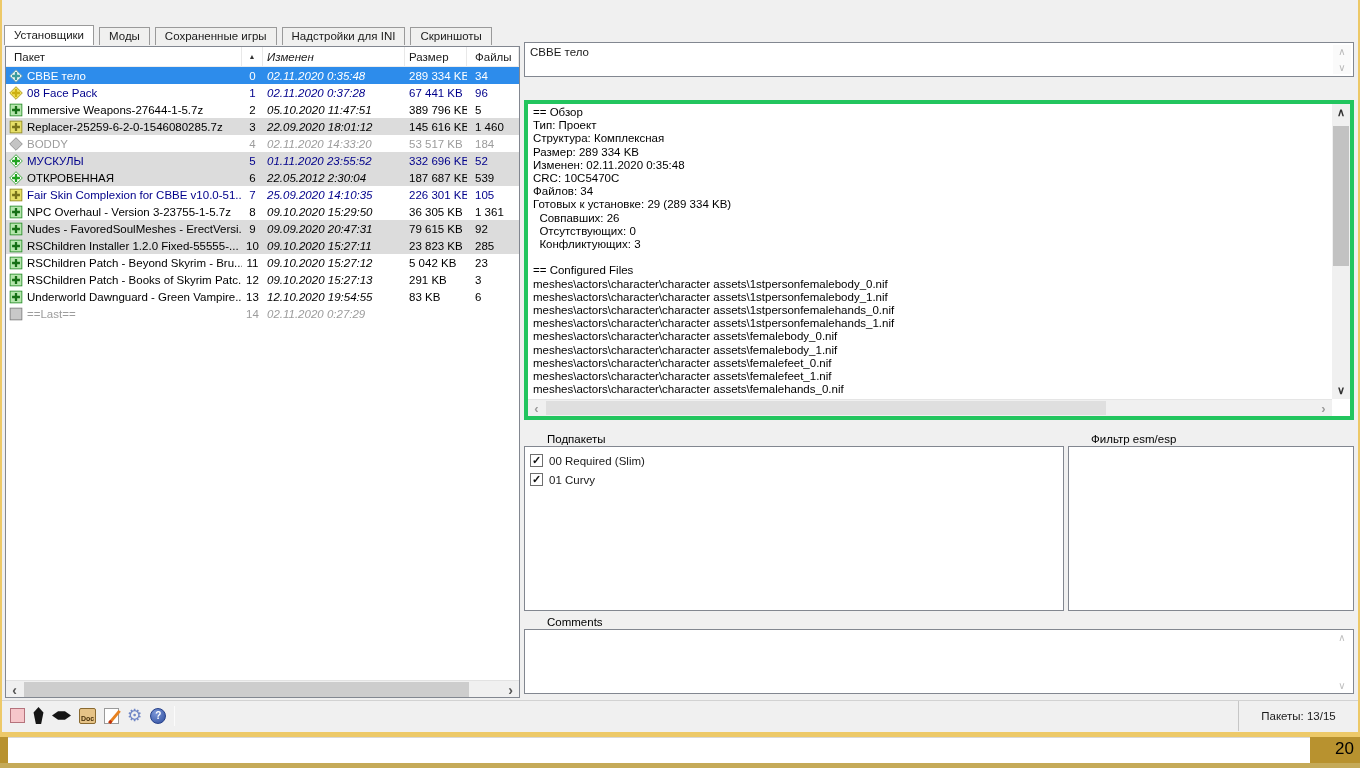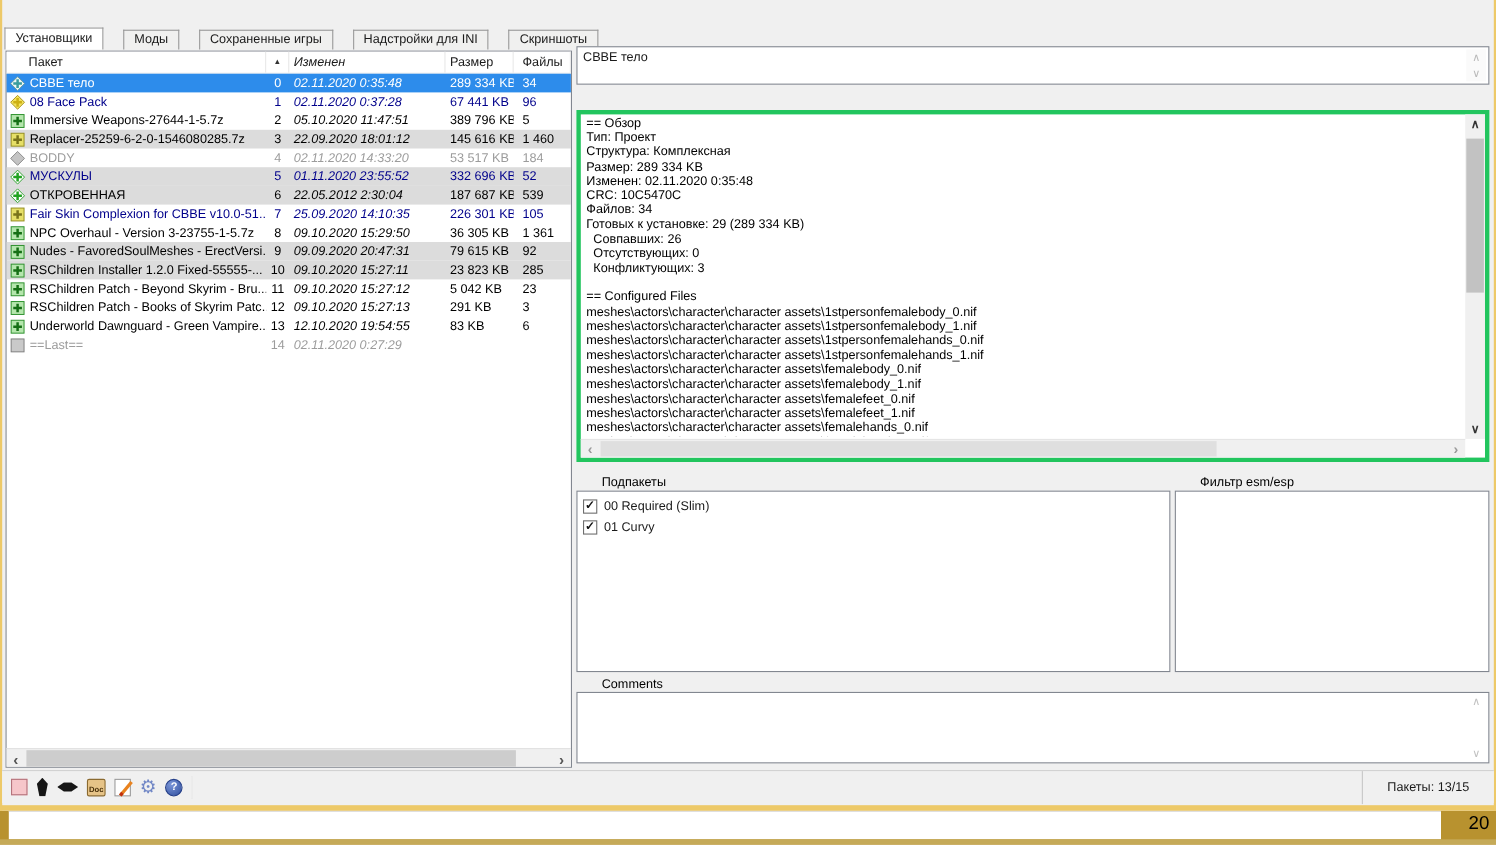--- a/index.html
+++ b/index.html
@@ -20,28 +20,28 @@
   .win-title { position:absolute; left:0; right:0; top:3px; text-align:center; font-size:14px; color:#332c14; }
   .winbtns { position:absolute; right:0; top:0; height:25px; display:flex; }
   .wbtn { width:31px; height:25px; display:flex; align-items:center; justify-content:center; color:#2a2416; font-size:14px; }
   .wbtn.min .bar { width:11px; height:2px; background:#2a2416; margin-top:6px; }
   .wbtn.res .sq { position:relative; width:10px; height:9px; border:1px solid #2a2416; background:transparent; }
   .wbtn.res .sq:before { content:""; position:absolute; left:2px; top:-4px; width:9px; height:8px; border:1px solid #2a2416; border-left-width:1px; background:#edc968; z-index:-1; }
   .wbtn.close { width:45px; background:#c75050; color:#fff; font-size:16px; font-weight:bold; }
 
   
   .tabbar { position:absolute; left:2px; top:25px; height:20px; display:flex; align-items:flex-end; }
-  .mtab { height:18px; line-height:17px; padding:0 9px; background:#f0f0ef; border:1px solid #9a9a9a; border-bottom:none; margin-right:18px; color:#1a1a1a;text-align:right; }
+  .mtab { height:18px; line-height:17px; padding:0 9px; background:#f0f0ef; border:1px solid #9a9a9a; border-bottom:none; margin-right:5px; color:#1a1a1a;text-align:right; }
   .mtab.active { height:20px; line-height:19px; background:#ffffff; position:relative; z-index:3; }
 
   
   .left-list { position:absolute; left:3px; top:46px; width:515px; height:652px; background:#fff; border:1px solid #828790; }
   .lheader { display:flex; height:20px; border-bottom:1px solid #ededed; background:#fff; align-items:center; }
   .lheader .hc { height:100%; display:flex; align-items:center; border-right:1px solid #e8e8e8; color:#1a1a1a; }
-  .col-name { width:236px; padding-left:20px; }
+  .col-name { width:236px; padding-left:8px; }
   .col-ord  { width:21px; justify-content:center; text-align:center; }
   .col-mod  { width:142px; padding-left:4px;font-style:italic; }
   .col-siz  { width:62px; padding-left:4px; }
   .col-fil  { flex:1; padding-left:8px; }
   .hc.col-ord { font-size:7px; color:#333; }
   .irow { display:flex; height:17px; align-items:center; color:#000; }
   .irow .c { height:100%; display:flex; align-items:center; overflow:hidden; white-space:nowrap; }
   .irow .c.col-name { padding-left:2px; }
   .pkg-icon { width:14px; height:14px; margin:0 4px 0 1px; flex:0 0 auto; display:inline-flex; }
   .irow.shaded { background:#dcdcdc; }

